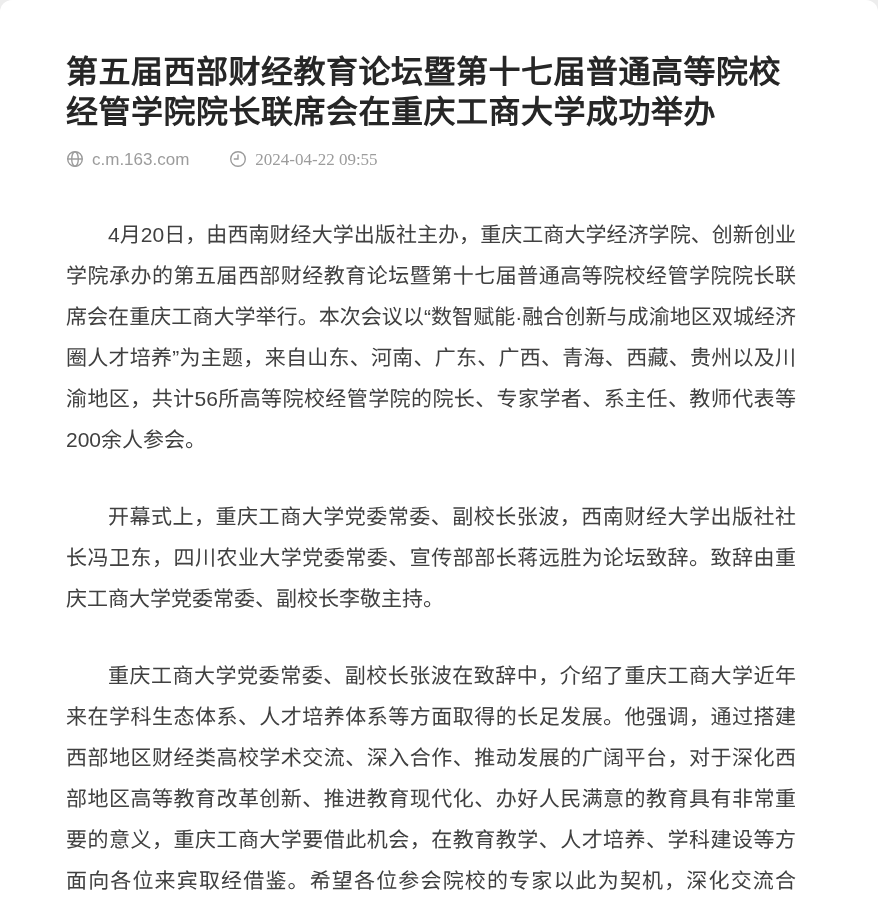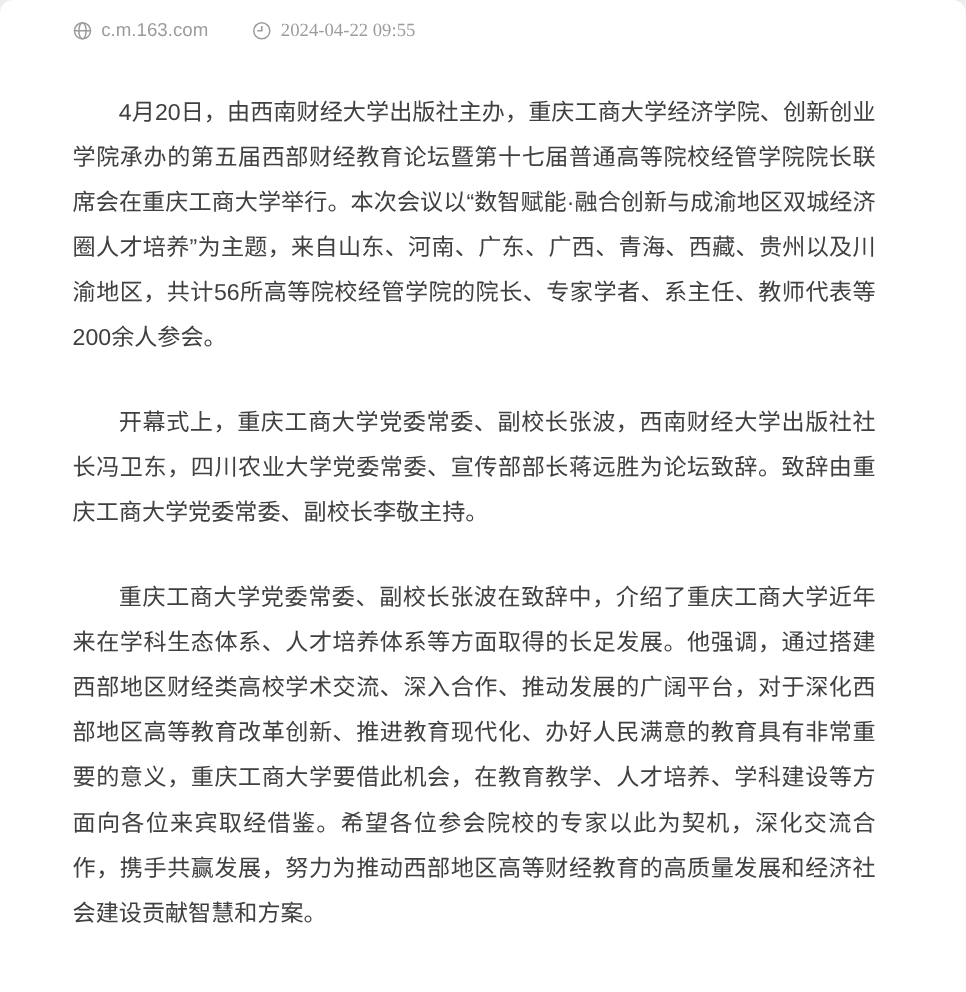--- a/index.html
+++ b/index.html
@@ -33,21 +33,20 @@
   }
   .meta-row {
     display: flex;
     align-items: center;
     margin-top: 18px;
     color: #9c9c9c;
     font-size: 17px;
   }
   .meta-item {
     display: flex;
-    align-items: center;
     gap: 8px;
   }
   .meta-item + .meta-item {
     margin-left: 40px;
     font-family: Liberation Serif, serif;
   }
   .meta-icon {
     display: inline-flex;
     width: 18px;
     height: 18px;
@@ -70,20 +69,21 @@
     text-align: justify;
     text-indent: 2em;
     font-weight: 400;
   }
 </style>
 </head>
 <body>
 
 <div class="page-card">
 
+  <h1 class="article-title">第五届西部财经教育论坛暨第十七届普通高等院校经管学院院长联席会在重庆工商大学成功举办</h1>
 
   <div class="meta-row">
 
     <div class="meta-item">
       <span class="meta-icon">
         <svg viewBox="0 0 18 18" xmlns="http://www.w3.org/2000/svg">
           <circle cx="9" cy="9" r="7.3"></circle>
           <ellipse cx="9" cy="9" rx="3.3" ry="7.3"></ellipse>
           <line x1="1.7" y1="9" x2="16.3" y2="9"></line>
         </svg>

